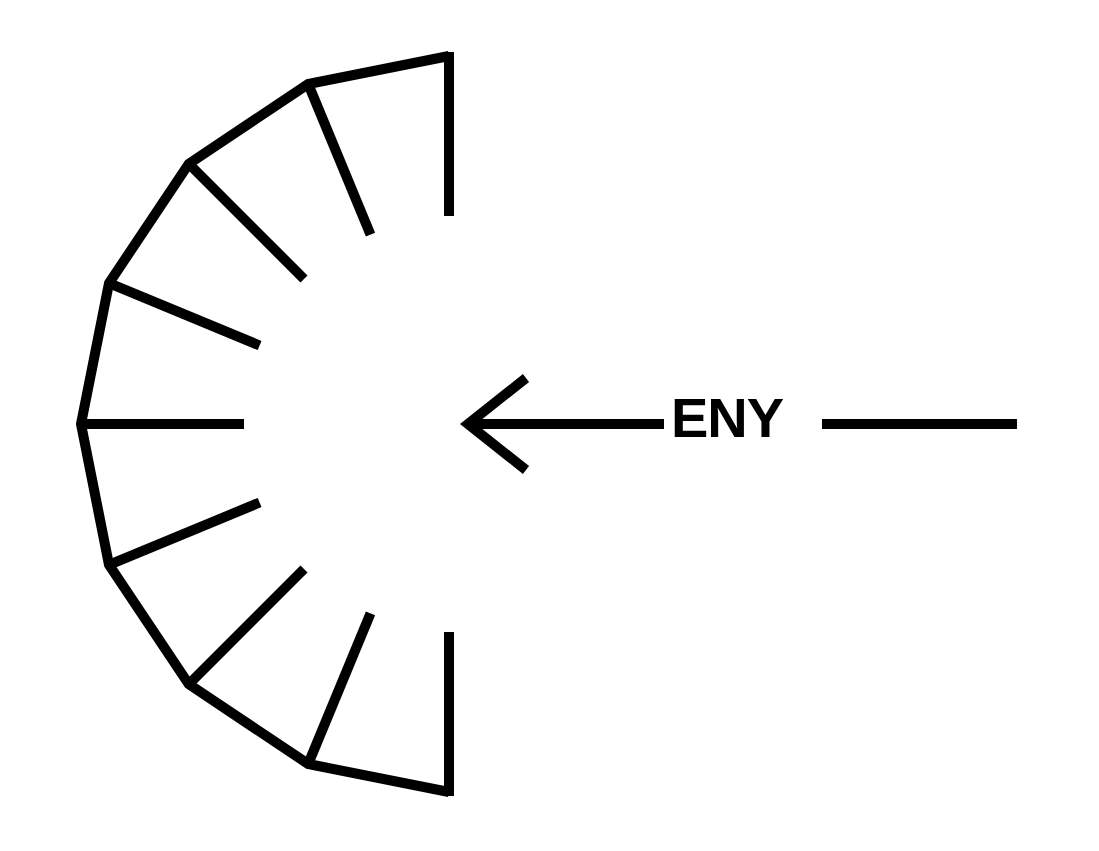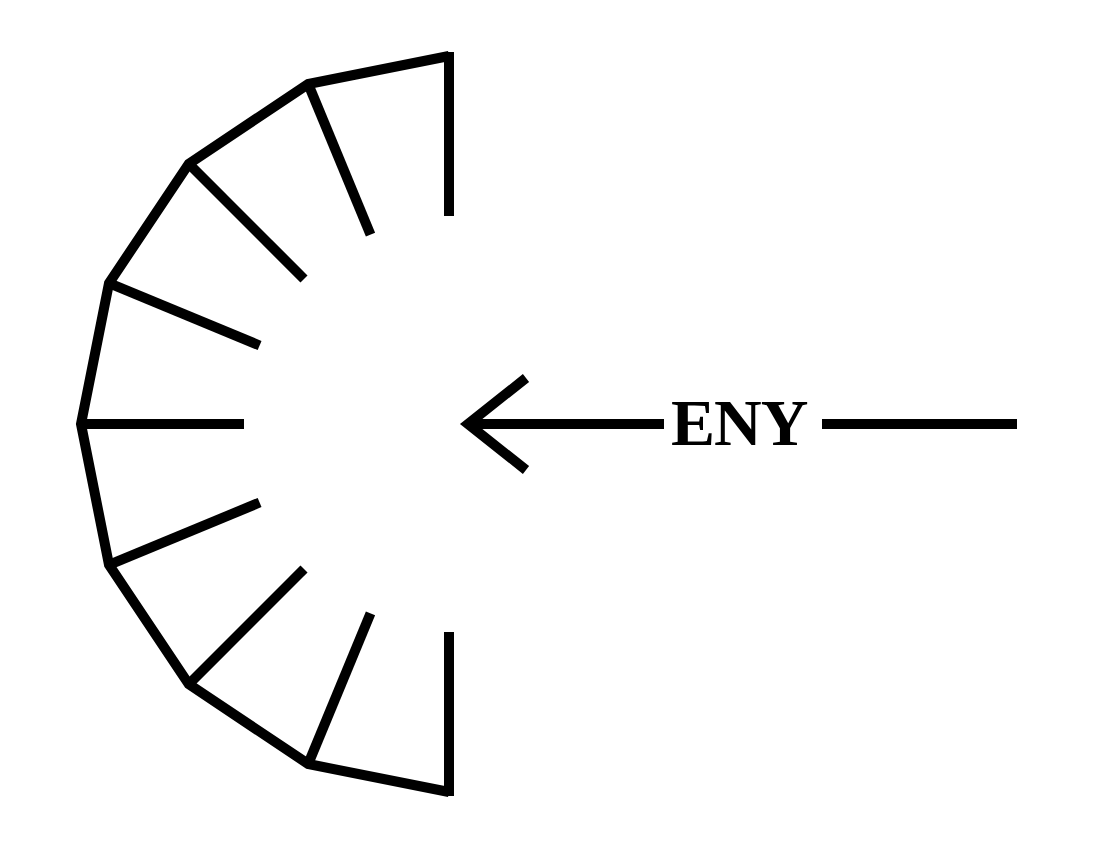--- a/index.html
+++ b/index.html
@@ -23,23 +23,23 @@
     }
     .stroke {
       fill: none;
       stroke: #000000;
       stroke-width: 10;
       stroke-linecap: butt;
       stroke-linejoin: miter;
     }
     .label {
       position: absolute;
-      font-family: Liberation Serif, serif;
+      font-family: Liberation Sans, sans-serif;
       font-weight: bold;
-      font-size: 66px;
+      font-size: 56px;
       line-height: 1;
       color: #000000;
       letter-spacing: -1px;
       white-space: nowrap;
     }
   </style>
 </head>
 <body>
 
 <svg id="diagram" viewBox="0 0 1099 851" xmlns="http://www.w3.org/2000/svg">

